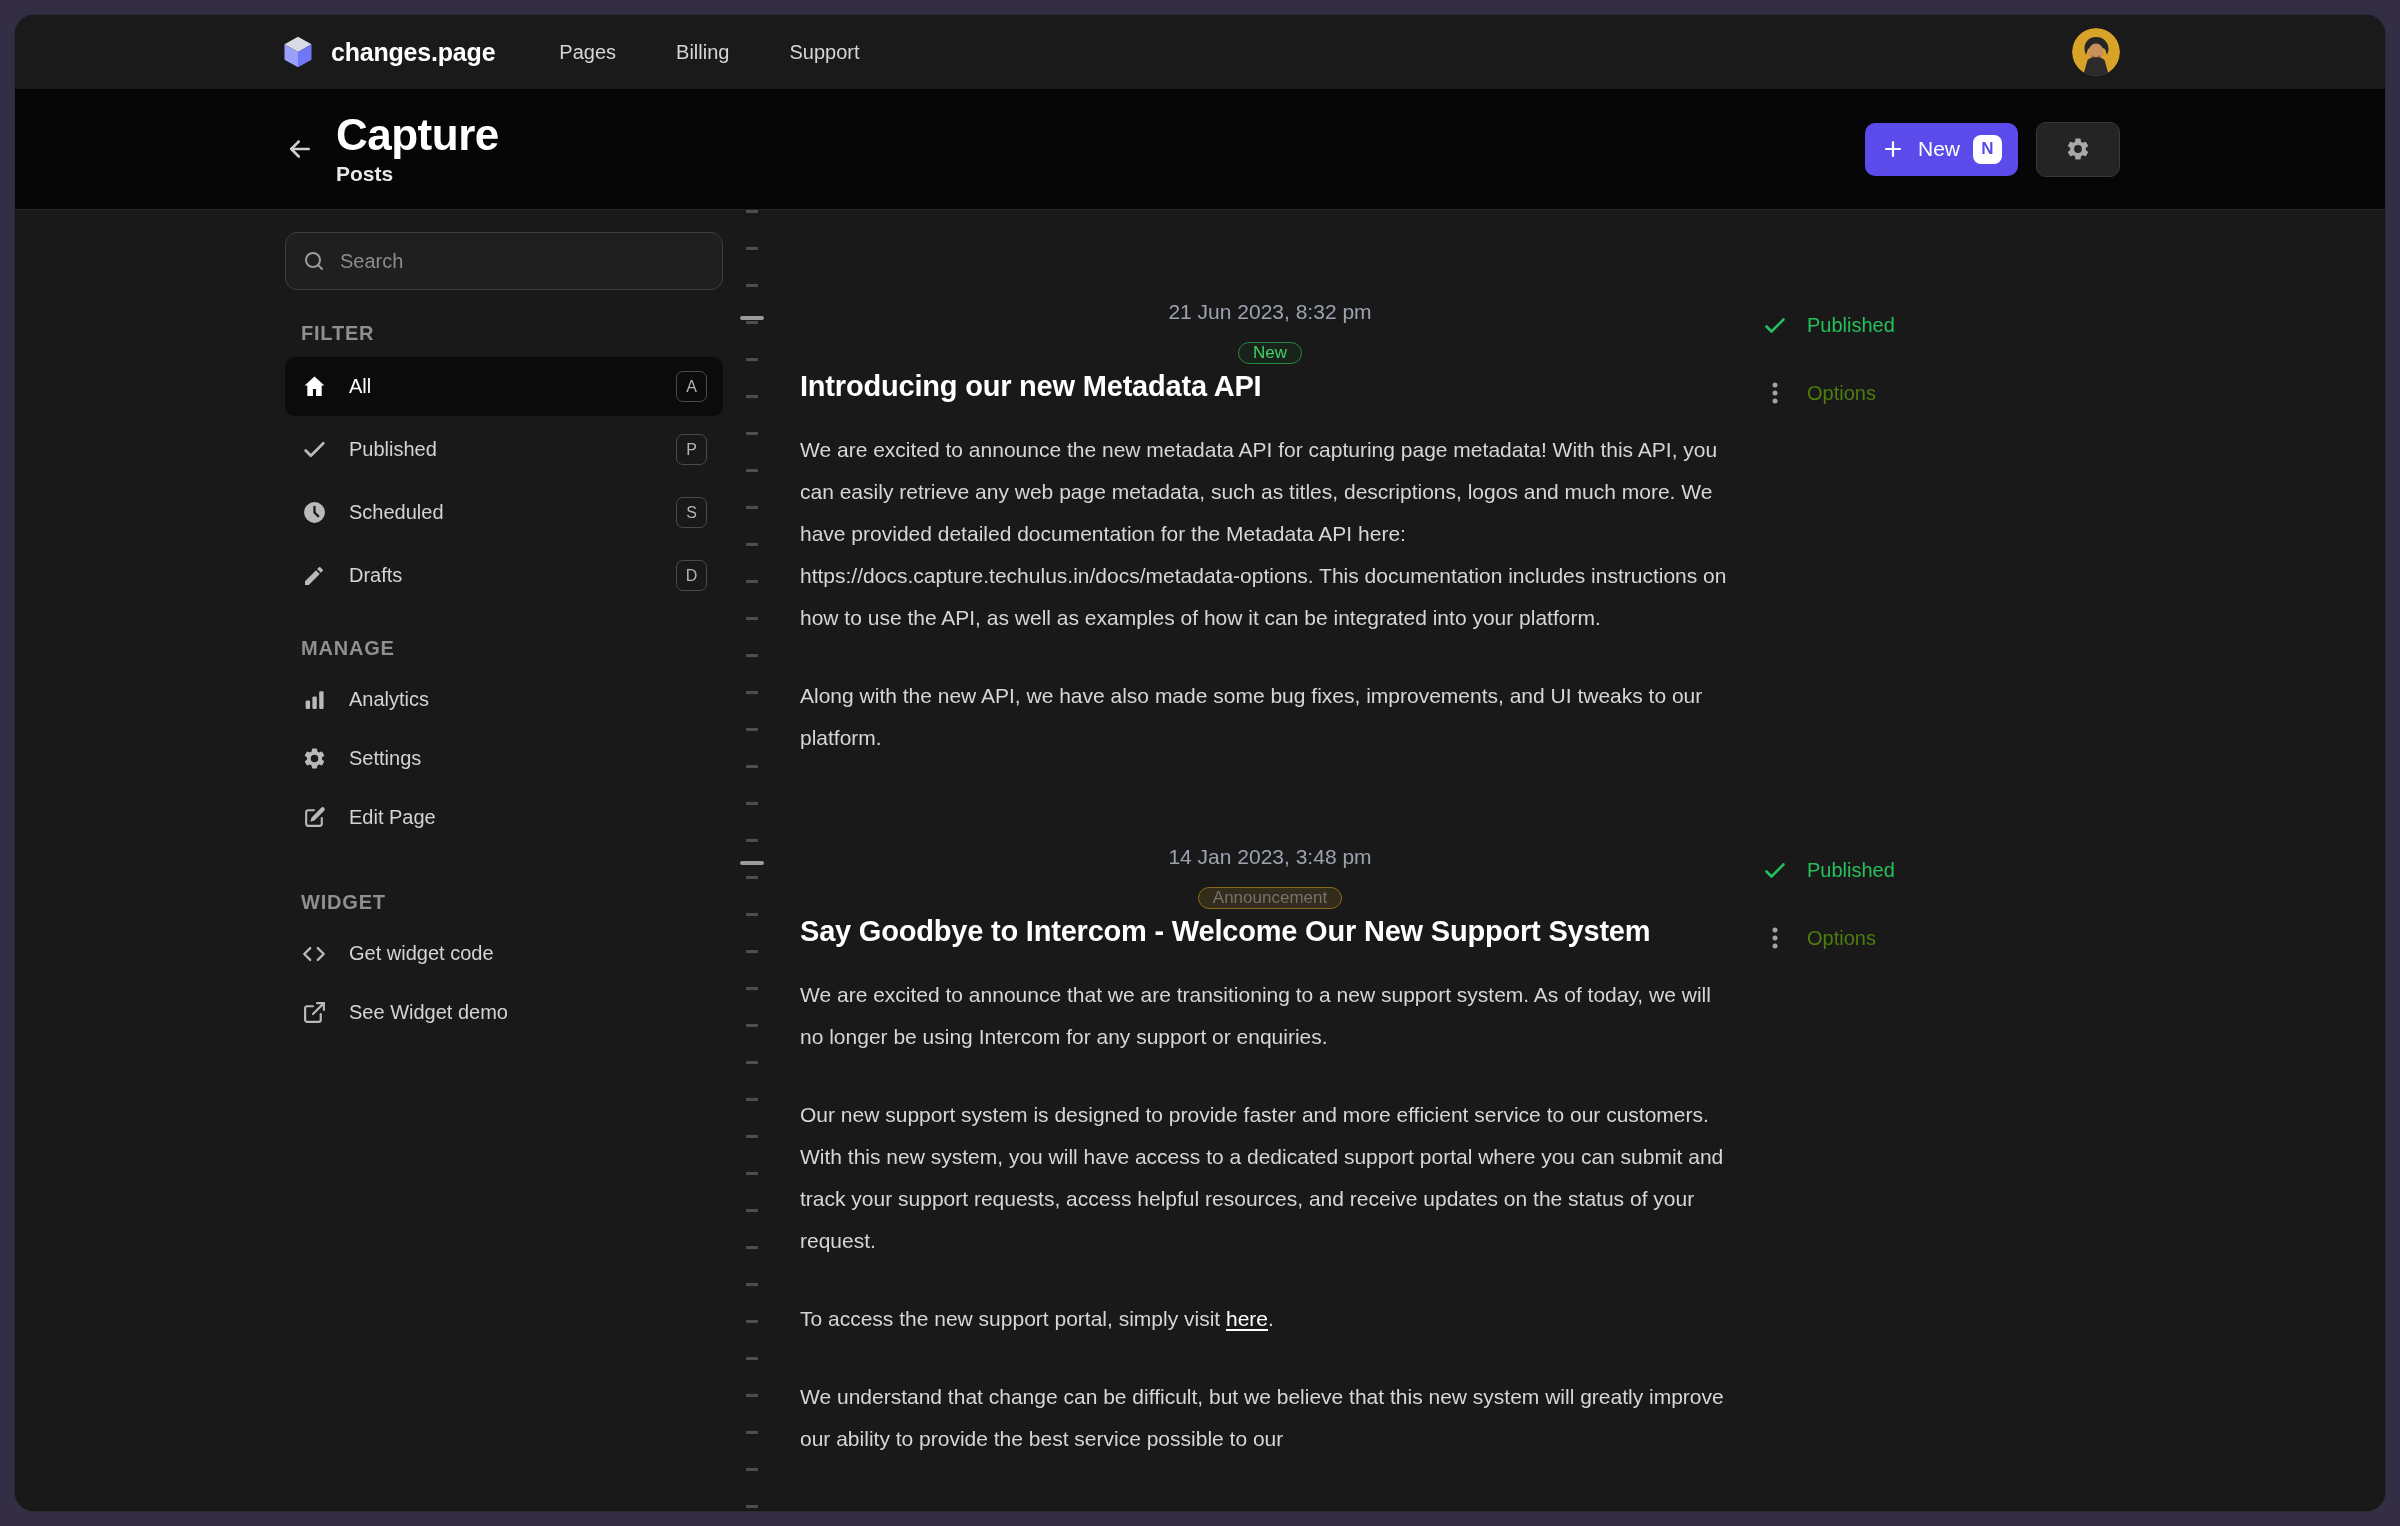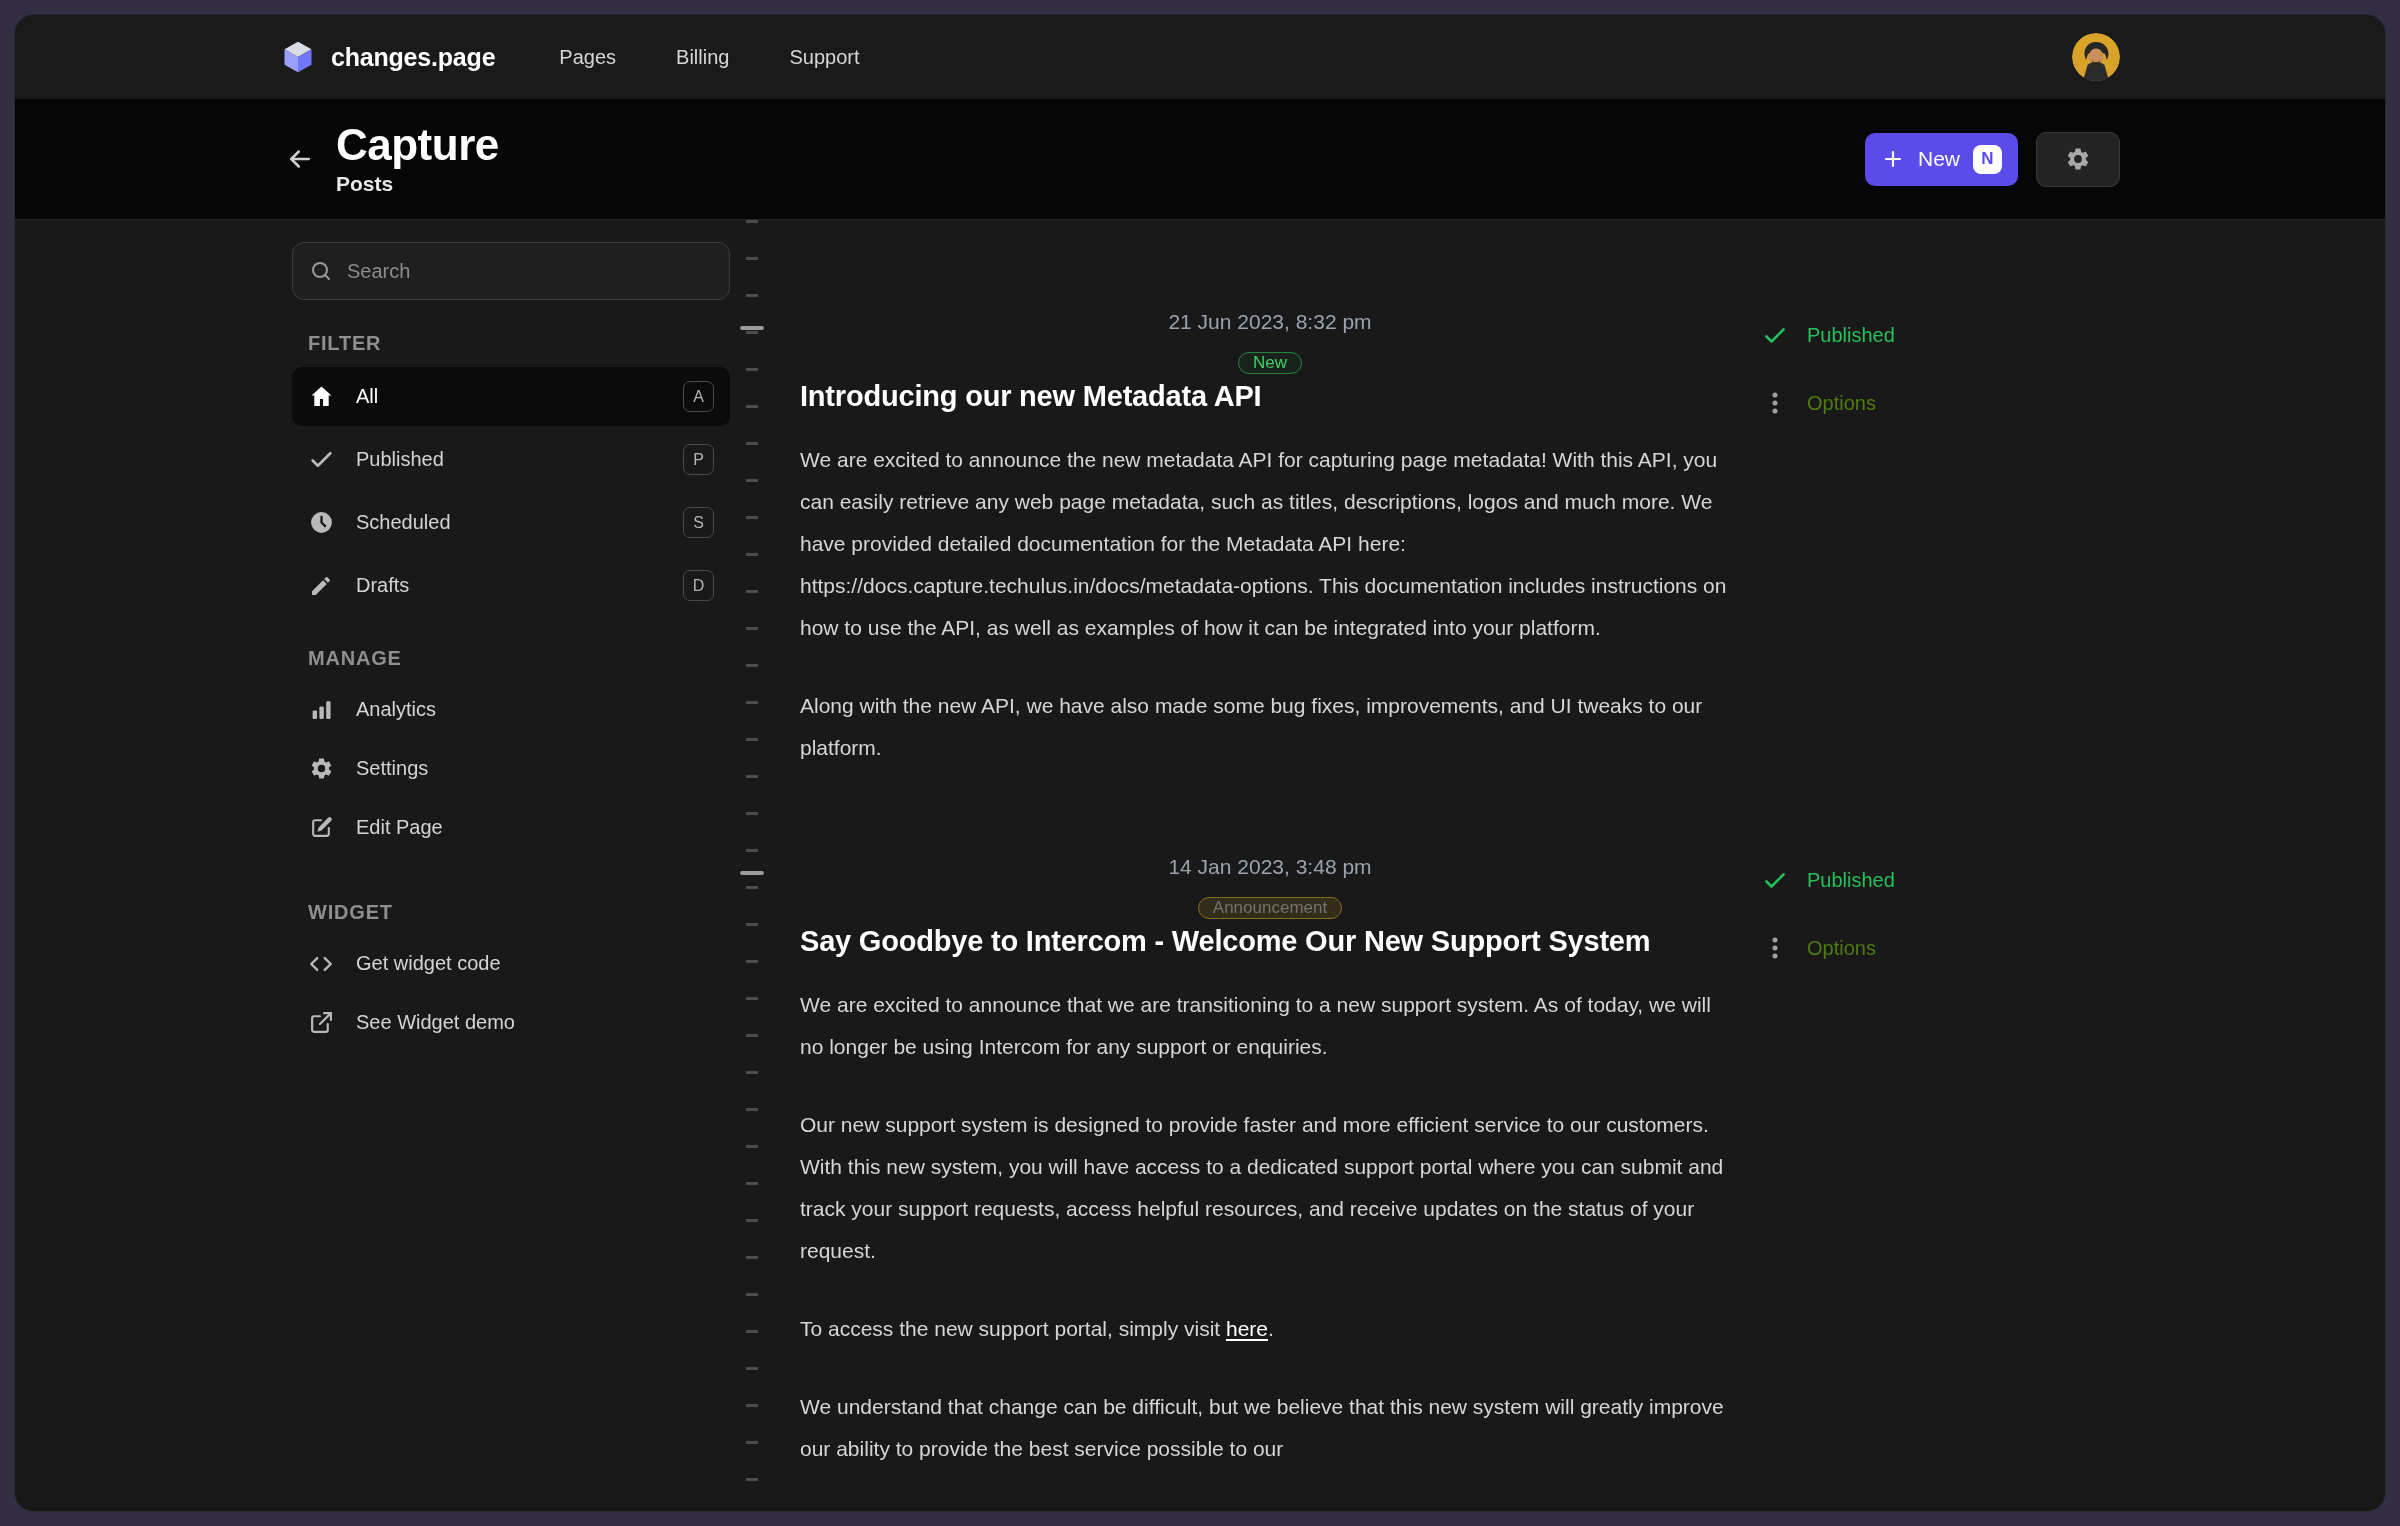--- a/index.html
+++ b/index.html
@@ -7,21 +7,21 @@
     width:2400px;height:1526px;overflow:hidden;position:relative;
     background:#342e45;
     font-family:"Liberation Sans","DejaVu Sans",sans-serif;
     -webkit-font-smoothing:antialiased;
   }
   .window{
     position:absolute;inset:14px;background:#191919;border-radius:20px;
     overflow:hidden;border:1px solid #2b2b34;
   }
   
-  .topnav{height:84px;background:#1a1a1a;display:flex;align-items:center;}
+  .topnav{height:74px;background:#1a1a1a;display:flex;align-items:center;}
   .topnav-inner{width:1840px;margin:0 auto;display:flex;align-items:center;}
   .brand{display:flex;align-items:center;gap:15px;cursor:pointer;}
   .brand-text{font-size:25px;color:#fff;font-weight:600;letter-spacing:-0.2px;}
   .brand-text b{font-weight:800;}
   .nav-links{display:flex;gap:60px;margin-left:64px;}
   .nav-link{font-size:20px;color:#d6d6d6;cursor:pointer;}
   .spacer{flex:1;}
   .avatar{width:48px;height:48px;border-radius:50%;overflow:hidden;cursor:pointer;flex:0 0 auto;}
   
   .page-header{height:120px;background:#060606;display:flex;align-items:center;}
@@ -32,21 +32,21 @@
   .page-subtitle{font-size:21px;font-weight:600;color:#e8e8e8;margin-top:4px;}
   .header-actions{margin-left:auto;display:flex;align-items:center;gap:18px;}
   .new-btn{height:53px;padding:0 16px;border-radius:10px;background:#5a4bea;display:flex;align-items:center;gap:13px;cursor:pointer;border:none;}
   .new-btn .lbl{color:#fff;font-size:21px;font-weight:500;}
   .new-kbd{width:29px;height:29px;border-radius:8px;background:#fff;color:#5a4bea;font-size:17px;font-weight:800;display:flex;align-items:center;justify-content:center;}
   .gear-btn{width:82px;height:53px;border-radius:10px;background:#242424;border:1px solid #383838;display:flex;align-items:center;justify-content:center;color:#a8a8a8;cursor:pointer;}
   
   .body-wrap{border-top:1px solid #262626;background:#191919;}
   .body-container{width:1840px;margin:0 auto;position:relative;padding-top:90px;min-height:1284px;}
   
-  .sidebar{position:absolute;left:12px;top:22px;width:438px;}
+  .sidebar{position:absolute;left:5px;top:22px;width:438px;}
   .search-box{position:relative;height:58px;}
   .search-box input{
     width:100%;height:58px;box-sizing:border-box;background:#1f1f1f;border:1.5px solid #3e3e3e;
     border-radius:12px;padding:0 18px 0 54px;color:#e5e5e5;font-size:20px;outline:none;
     font-family:"Liberation Sans","DejaVu Sans",sans-serif;
   }
   .search-box input::placeholder{color:#8b8b8b;}
   .search-ic{position:absolute;left:17px;top:17px;color:#9a9a9a;}
   .side-label{font-size:20px;font-weight:700;color:#8f8f8f;letter-spacing:0.8px;padding-left:16px;margin-top:32px;margin-bottom:12px;}
   .side-item{height:59px;border-radius:10px;display:flex;align-items:center;gap:22px;padding:0 16px;cursor:pointer;color:#d4d4d4;font-size:20px;font-weight:500;}

